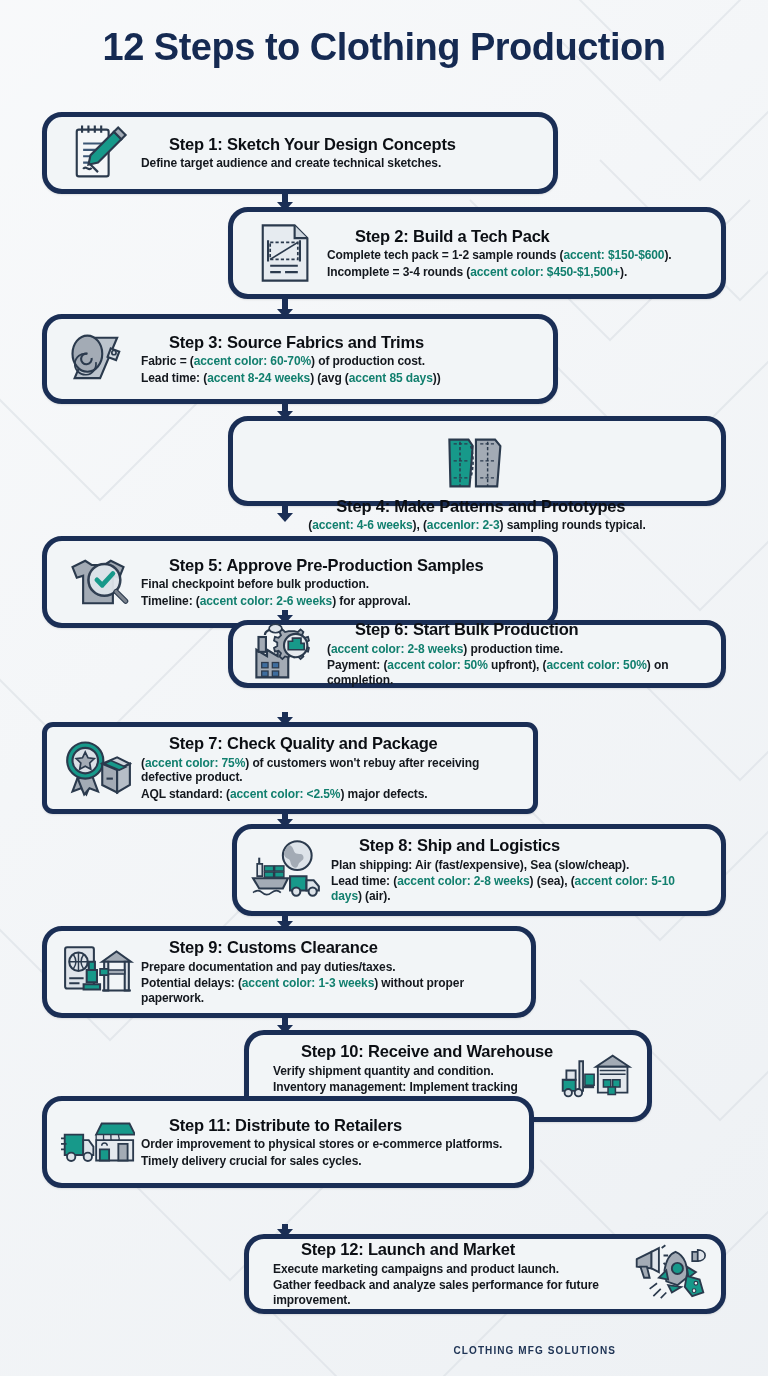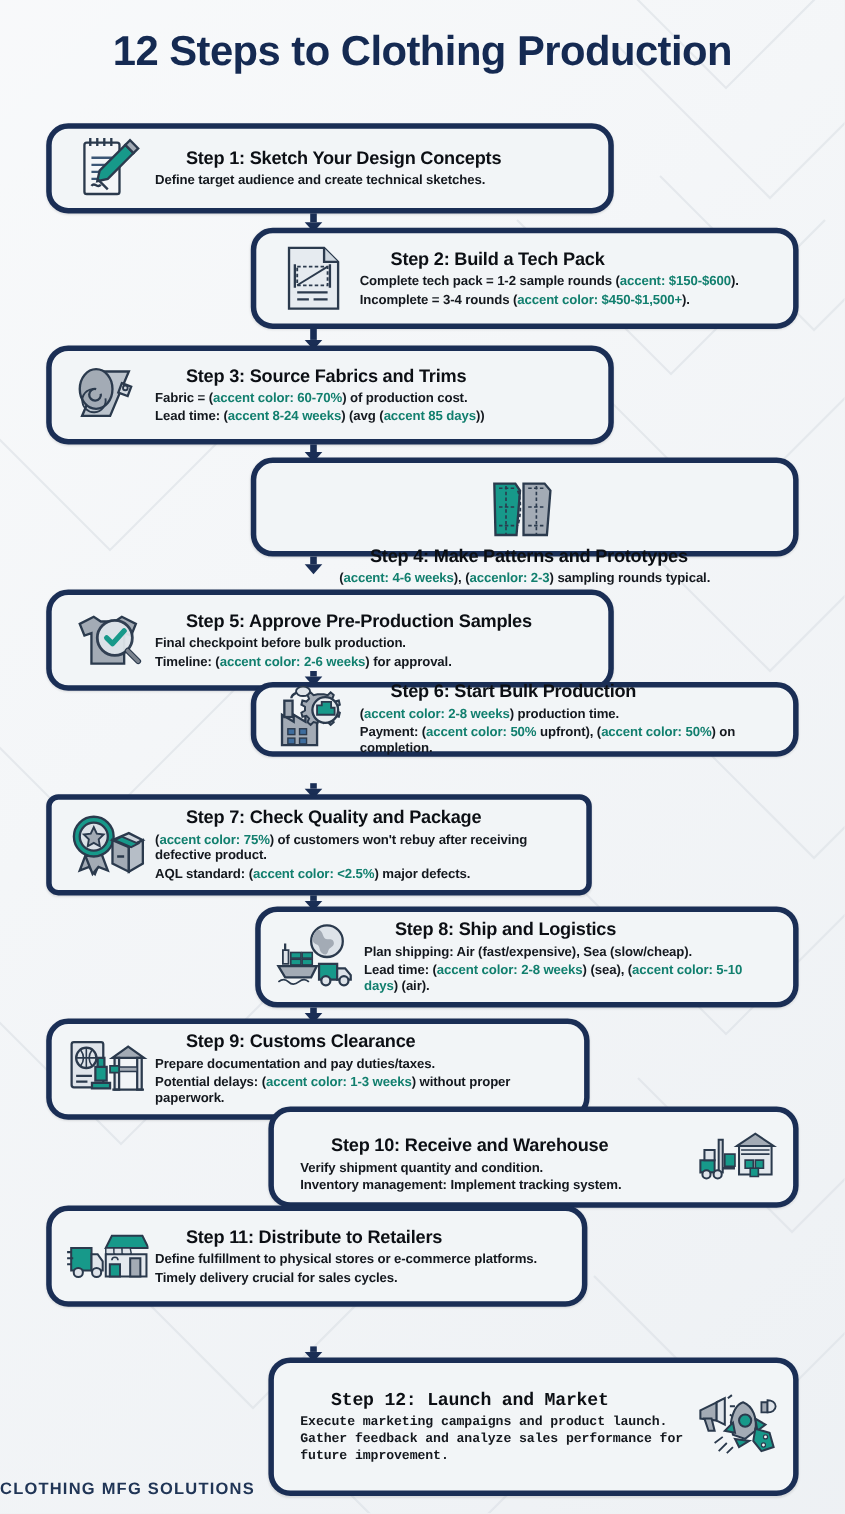--- a/index.html
+++ b/index.html
@@ -95,22 +95,22 @@
     border-left:8px solid transparent;
     border-right:8px solid transparent;
     border-top:9px solid #1a2e55;
   }
 
   
   .footer {
     position:absolute;
     left:0; width:616px;
     top:1345px;
-    text-align:left;
-    font-size:15px;
+    text-align:right;
+    font-size:10px;
     font-weight:bold;
     letter-spacing:1.1px;
     color:#203556;
   }
 </style>
 </head>
 <body>
 
 <div id="page">
 
@@ -350,21 +350,21 @@
         <div class="step-text">
           <div class="step-title">Step 9: Customs Clearance</div>
           <div class="step-line"><span>Prepare documentation and pay duties/taxes.</span></div>
           <div class="step-line"><span>Potential delays: (</span><span class="acc">accent color: 1-3 weeks</span><span>) without proper paperwork.</span></div>
         </div>
       </div>
       <div class="connector" style="top: 1018px; height: 16px;">
         <div class="shaft" style="height:7px"></div>
         <div class="head"></div>
       </div>
-      <div class="step-box right-icon" style="top: 1006px; left: 244px; width: 482px; height: 92px; align-items: flex-end;">
+      <div class="step-box right-icon" style="top: 1030px; left: 244px; width: 408px; height: 92px;">
         <div class="step-icon">
           <svg viewBox="0 0 80 64">
     <path d="M40 22l18-12 18 12z" fill="#a3abb5" stroke="#2b3a4d" stroke-width="2"></path>
     <path d="M42 22h32v28H42z" fill="#e3e8ed" stroke="#2b3a4d" stroke-width="2"></path>
     <path d="M44 26h28M44 30h28" stroke="#2b3a4d" stroke-width="1.6"></path>
     <path d="M48 36h8v8h-8z" fill="#17998a" stroke="#2b3a4d" stroke-width="1.6"></path>
     <path d="M58 36h8v8h-8z" fill="#17998a" stroke="#2b3a4d" stroke-width="1.6"></path>
     <path d="M53 44h8v8h-8z" fill="#17998a" stroke="#2b3a4d" stroke-width="1.6"></path>
     <path d="M4 36h14v12H4z" fill="#17998a" stroke="#2b3a4d" stroke-width="2"></path>
     <path d="M8 26h10v10H8z" fill="#dfe4ea" stroke="#2b3a4d" stroke-width="2"></path>
@@ -400,29 +400,29 @@
     <path d="M44 36a3 3 0 0 1 6 0" fill="none" stroke="#2b3a4d" stroke-width="1.6"></path>
     <path d="M4 24h20v22H4z" fill="#17998a" stroke="#2b3a4d" stroke-width="2"></path>
     <path d="M24 30h6l5 7v9H24z" fill="#dfe4ea" stroke="#2b3a4d" stroke-width="2"></path>
     <circle cx="11" cy="48" r="4.5" fill="#dfe4ea" stroke="#2b3a4d" stroke-width="2"></circle>
     <circle cx="29" cy="48" r="4.5" fill="#dfe4ea" stroke="#2b3a4d" stroke-width="2"></circle>
     <path d="M-4 28h8M-4 34h10M-4 40h8" stroke="#2b3a4d" stroke-width="2"></path>
           </svg>
         </div>
         <div class="step-text">
           <div class="step-title">Step 11: Distribute to Retailers</div>
-          <div class="step-line"><span>Define fulfillment to physical stores or e-commerce platforms.</span></div>
+          <div class="step-line"><span>Order improvement to physical stores or e-commerce platforms.</span></div>
           <div class="step-line"><span>Timely delivery crucial for sales cycles.</span></div>
         </div>
       </div>
       <div class="connector" style="top: 1224px; height: 14px;">
         <div class="shaft" style="height:5px"></div>
         <div class="head"></div>
       </div>
-      <div class="step-box right-icon" style="top: 1234px; left: 244px; width: 482px; height: 126px; font-family: Liberation Mono, monospace;">
+      <div class="step-box right-icon" style="top: 1234px; left: 244px; width: 482px; height: 80px;">
         <div class="step-icon">
           <svg viewBox="0 0 80 64">
     <path d="M4 16l16-8v18L4 24z" fill="#a3abb5" stroke="#2b3a4d" stroke-width="2"></path>
     <path d="M20 8l8-4v26l-8-4z" fill="#dfe4ea" stroke="#2b3a4d" stroke-width="2"></path>
     <path d="M8 24l4 12h6l-3-12z" fill="#a3abb5" stroke="#2b3a4d" stroke-width="2"></path>
     <g stroke="#2b3a4d" stroke-width="2">
               <path d="M31 4l4-3M33 12h5M33 20l4 3"></path>
             </g>
     <path d="M46 8c10 4 14 16 12 28l-10 8-12-4-2-12c2-12 6-18 12-20z" fill="#a3abb5" stroke="#2b3a4d" stroke-width="2"></path>
     <circle cx="48" cy="26" r="6" fill="#17998a" stroke="#2b3a4d" stroke-width="2"></circle>

